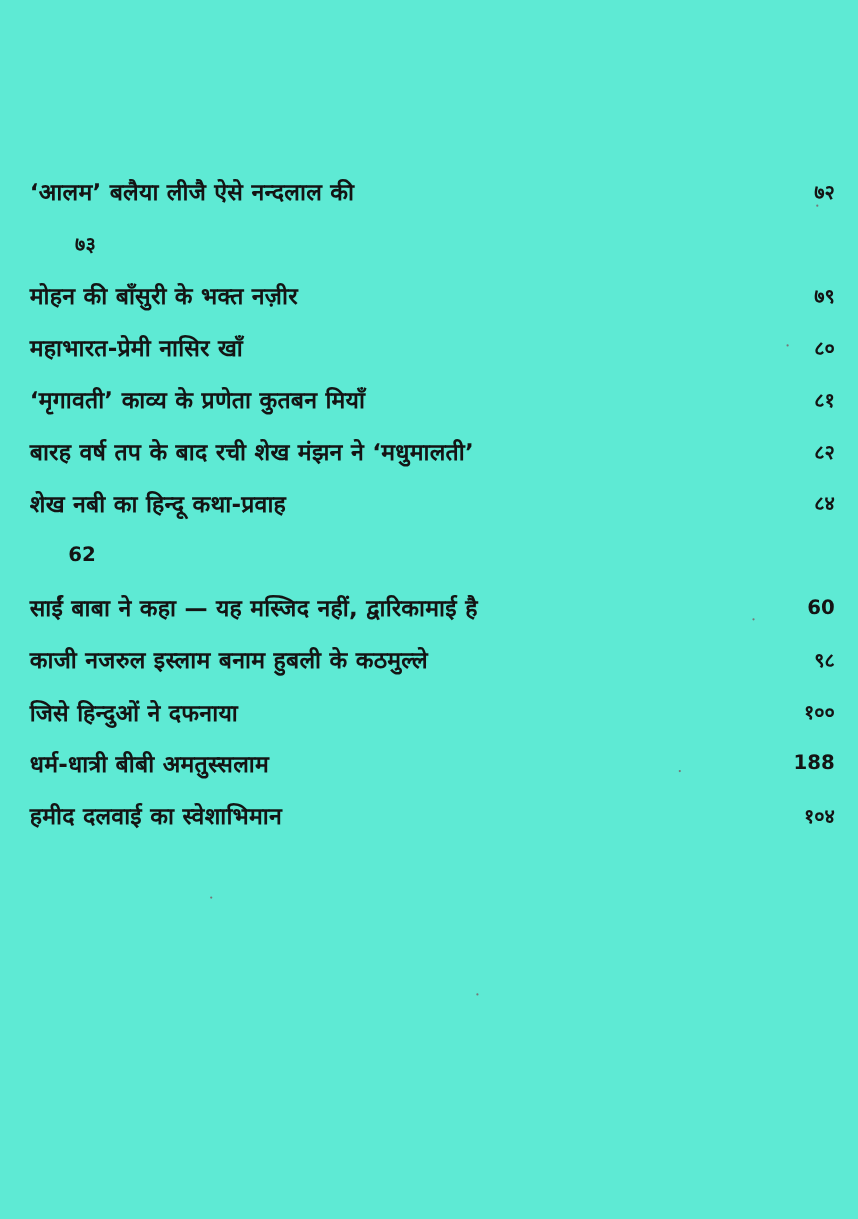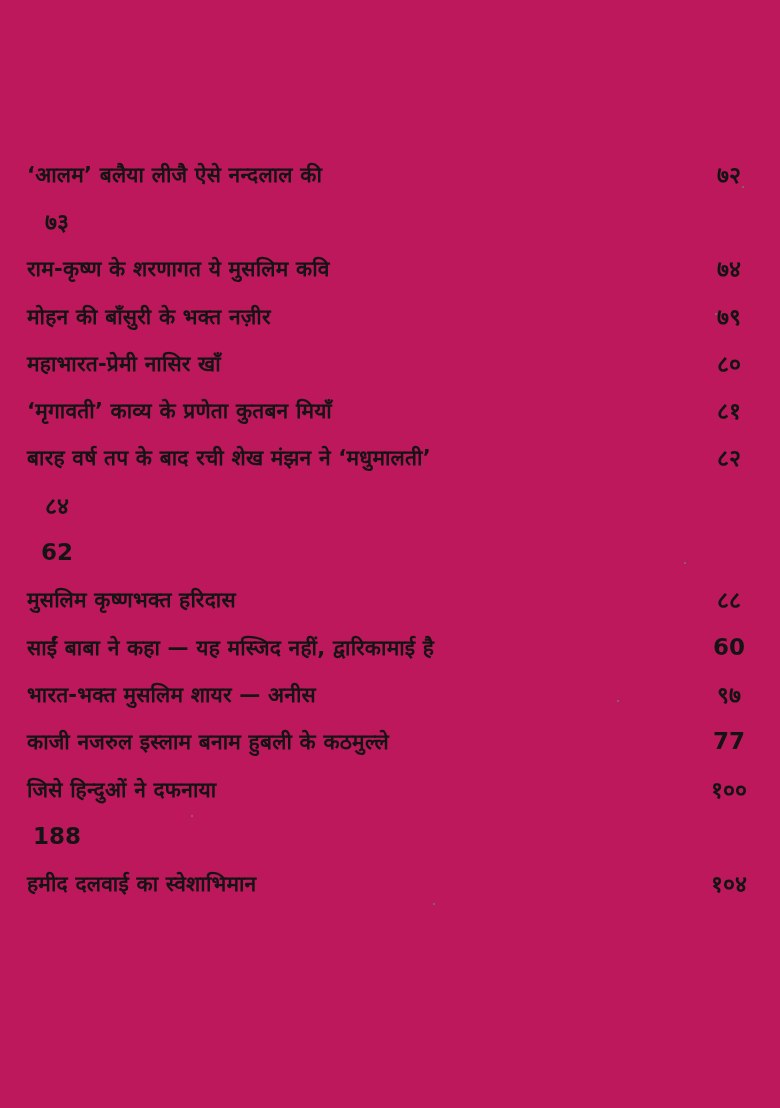--- a/index.html
+++ b/index.html
@@ -14,21 +14,21 @@
       overflow: hidden;
       font-family: "DejaVu Sans", "Liberation Sans", sans-serif;
       color: #111111;
     }
     .page {
       position: absolute;
       left: 0;
       top: 0;
       width: 780px;
       height: 1108px;
-      background: #be185d;
+      background: #5eead4;
     }
     .toc {
       position: absolute;
       left: 27px;
       top: 150px;
       width: 732px;
     }
     .toc-row {
       display: flex;
       align-items: center;
@@ -36,24 +36,24 @@
       height: 47.3px;
     }
     .toc-title {
       font-size: 21px;
       font-weight: bold;
       letter-spacing: 0.2px;
       white-space: nowrap;
       color: #141414;
     }
     .toc-page {
-      font-size: 23px;
+      font-size: 18px;
       font-weight: bold;
       white-space: nowrap;
-      text-align: center;
+      text-align: right;
       min-width: 60px;
       color: #141414;
     }
     .speck {
       position: absolute;
       width: 2px;
       height: 2px;
       border-radius: 1px;
       background: #777;
     }
@@ -64,66 +64,56 @@
 <div class="page">
   <div class="toc">
     <div class="toc-row">
       <span class="toc-title">‘आलम’ बलैया लीजै ऐसे नन्दलाल की</span>
       <span class="toc-page">७२</span>
     </div>
     <div class="toc-row">
       <span class="toc-page">७३</span>
     </div>
     <div class="toc-row">
-      <span class="toc-title">राम-कृष्ण के शरणागत ये मुसलिम कवि</span>
-      <span class="toc-page">७४</span>
-    </div>
-    <div class="toc-row">
       <span class="toc-title">मोहन की बाँसुरी के भक्त नज़ीर</span>
       <span class="toc-page">७९</span>
     </div>
     <div class="toc-row">
       <span class="toc-title">महाभारत-प्रेमी नासिर खाँ</span>
       <span class="toc-page">८०</span>
     </div>
     <div class="toc-row">
       <span class="toc-title">‘मृगावती’ काव्य के प्रणेता कुतबन मियाँ</span>
       <span class="toc-page">८१</span>
     </div>
     <div class="toc-row">
       <span class="toc-title">बारह वर्ष तप के बाद रची शेख मंझन ने ‘मधुमालती’</span>
       <span class="toc-page">८२</span>
     </div>
     <div class="toc-row">
+      <span class="toc-title">शेख नबी का हिन्दू कथा-प्रवाह</span>
       <span class="toc-page">८४</span>
     </div>
     <div class="toc-row">
       <span class="toc-page">62</span>
     </div>
     <div class="toc-row">
-      <span class="toc-title">मुसलिम कृष्णभक्त हरिदास</span>
-      <span class="toc-page">८८</span>
-    </div>
-    <div class="toc-row">
       <span class="toc-title">साईं बाबा ने कहा — यह मस्जिद नहीं, द्वारिकामाई है</span>
       <span class="toc-page">60</span>
     </div>
     <div class="toc-row">
-      <span class="toc-title">भारत-भक्त मुसलिम शायर — अनीस</span>
-      <span class="toc-page">९७</span>
-    </div>
-    <div class="toc-row">
       <span class="toc-title">काजी नजरुल इस्लाम बनाम हुबली के कठमुल्ले</span>
-      <span class="toc-page">77</span>
+      <span class="toc-page">९८</span>
     </div>
     <div class="toc-row">
       <span class="toc-title">जिसे हिन्दुओं ने दफनाया</span>
       <span class="toc-page">१००</span>
     </div>
     <div class="toc-row">
+      <span class="toc-title">धर्म-धात्री बीबी अमतुस्सलाम</span>
       <span class="toc-page">188</span>
     </div>
     <div class="toc-row">
       <span class="toc-title">हमीद दलवाई का स्वेशाभिमान</span>
       <span class="toc-page">१०४</span>
     </div>
   </div>
 
   <div class="speck" style="left:742px;top:186px;"></div>
   <div class="speck" style="left:715px;top:313px;"></div>

